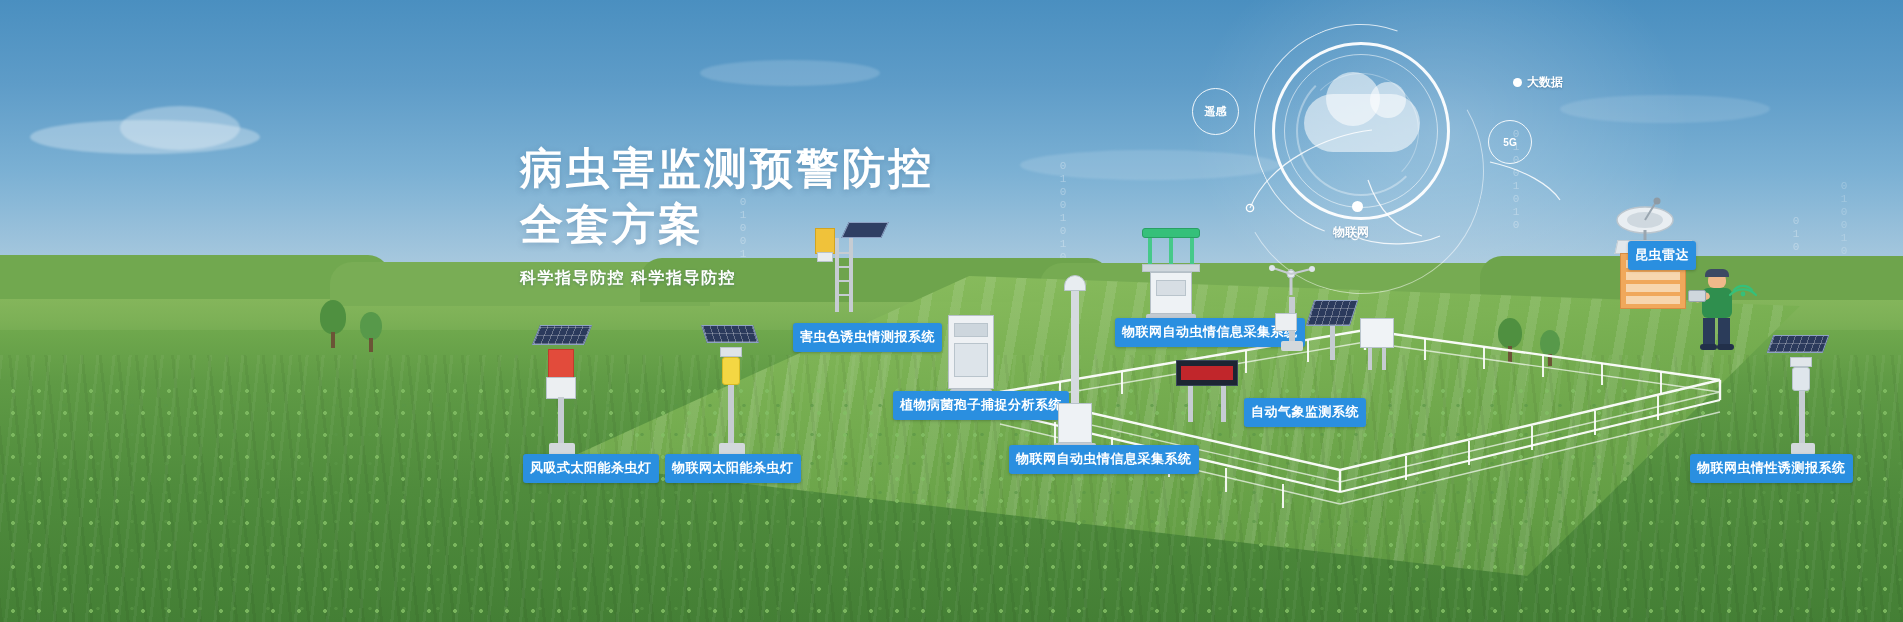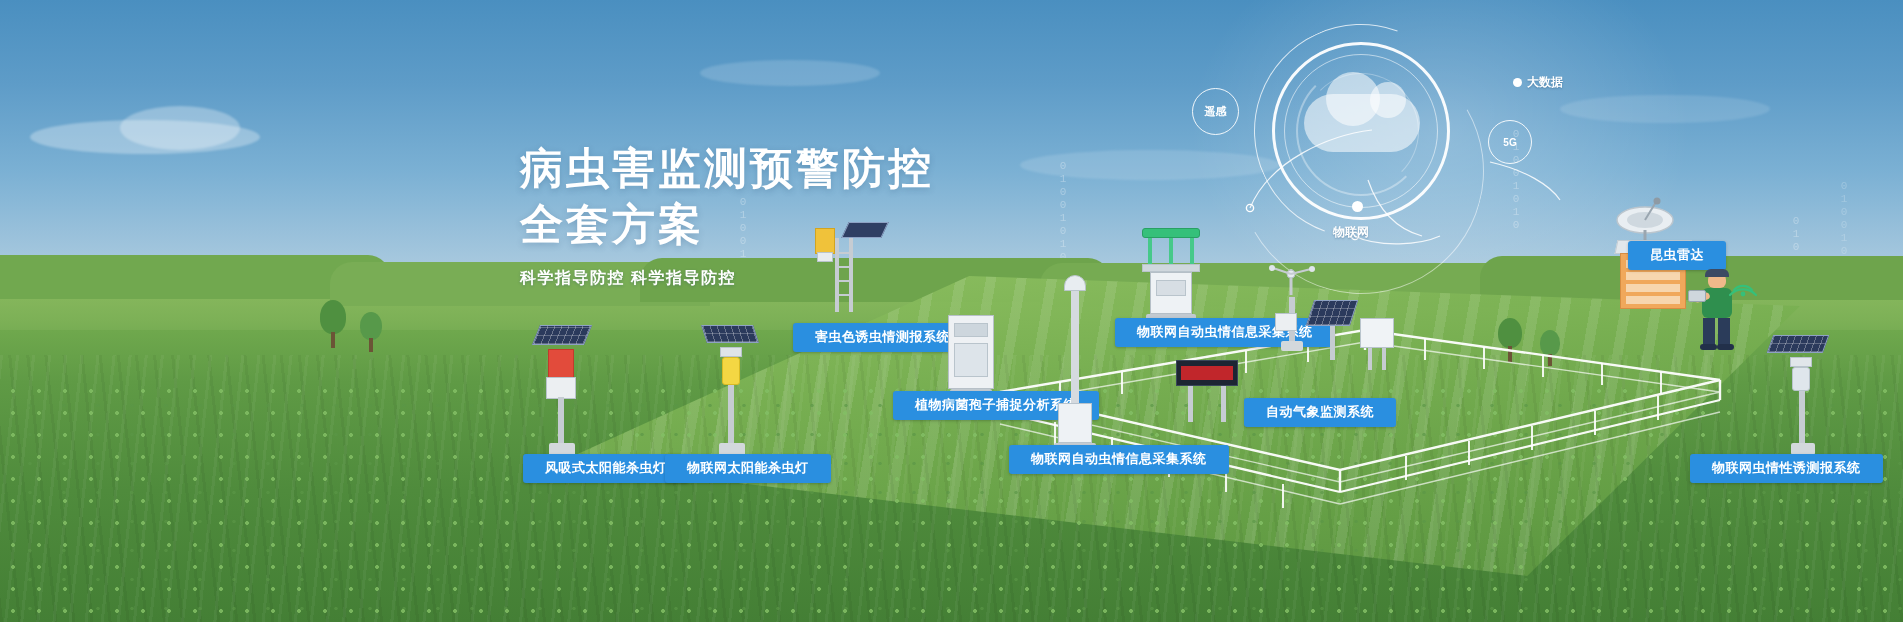--- a/index.html
+++ b/index.html
@@ -154,21 +154,21 @@
   }
   .lbl-bigdata{ left:1527px; top:74px; }
   .lbl-iot{ left:1333px; top:224px; }
   .nodedot{ position:absolute; width:9px; height:9px; border-radius:50%; background:#ffffff;}
   .dot-bigdata{ left:1513px; top:78px;}
   .dot-iot{ left:1352px; top:201px; width:11px; height:11px;}
 
   
   .chip{
     position:absolute; background:#2a8fe0; color:#ffffff;
-    font-size:13px; font-weight:bold; padding:5px 22px 6px;
+    font-size:13px; font-weight:bold; padding:5px 7px 6px;
     border-radius:3px; white-space:nowrap; letter-spacing:.5px;
     box-shadow:0 1px 3px rgba(0,0,0,.22);
   }
   .chip.radar{ background:#2a8fe0; }
 
   
   .eq{ position:absolute; }
   .pole{ position:absolute; background:#c6ccd2; }
   .panel{ position:absolute; background:#2b3a5c; border:1px solid #8ea2c4; }
   .panel.grid{

